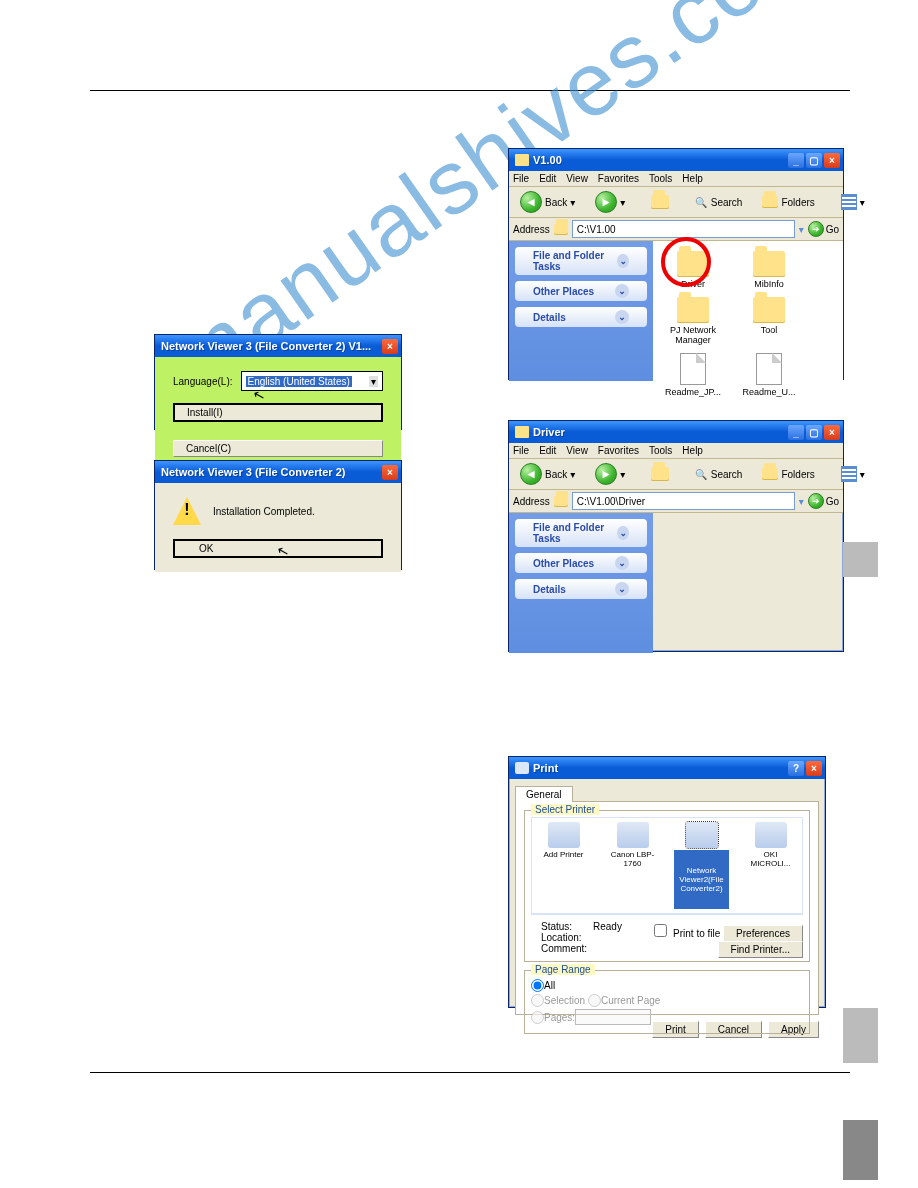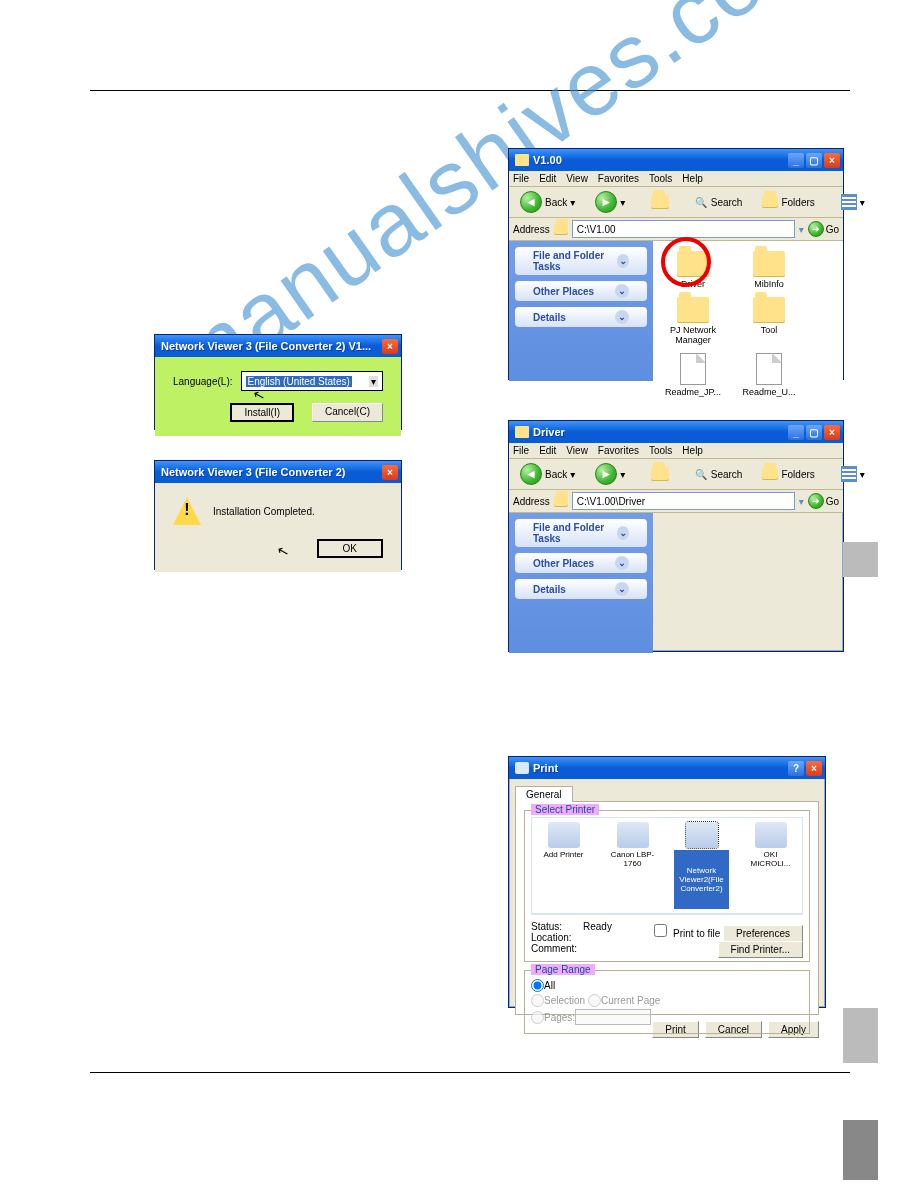--- a/index.html
+++ b/index.html
@@ -44,37 +44,37 @@
   .file-icon::after { content:''; position:absolute; right:-1px; top:-1px; border:5px solid transparent; border-left-color:#ccc; border-bottom-color:#ccc; }
   .setup-icon { width:32px; height:32px; background:linear-gradient(#8ab8ff,#3e7de0); border-radius:4px; display:flex; align-items:center; justify-content:center; color:#fff; font-size:8px; }
   .red-circle { position:absolute; width:42px; height:42px; border:4px solid #e00; border-radius:50%; pointer-events:none; }
 
   
   .dlg-body { padding:14px 18px; font-size:10px; }
   .field-row { display:flex; align-items:center; gap:8px; margin-bottom:12px; }
   .combo { border:1px solid #000; background:#fff; color:#000; font-size:10px; padding:1px 4px; height:16px; display:flex; align-items:center; justify-content:space-between; width:140px; }
   .combo .sel { background:#316ac5; color:#fff; padding:0 2px; }
   .btn { background:#ece9d8; border:1px solid #888; border-top-color:#fff; border-left-color:#fff; padding:2px 12px; font-size:10px; cursor:default; }
-  .btn-row { display:flex; gap:18px; justify-content:flex-end; }
+  .btn-row { display:flex; gap:18px; justify-content:flex-start;flex-direction:column; }
   .warn-ico { width:28px; height:28px; background:#ffd94a; clip-path:polygon(50% 0,100% 100%,0 100%); position:relative; margin-right:12px; }
   .warn-ico::after { content:'!'; position:absolute; left:0; right:0; top:4px; text-align:center; font-weight:bold; font-size:16px; color:#000; }
   .cursor { position:absolute; font-size:14px; color:#000; transform:rotate(-15deg); }
 
   
   .print-body { padding:6px; font-size:10px; }
   .tab { display:inline-block; background:#fff; border:1px solid #b8b098; border-bottom:none; padding:2px 10px; font-size:10px; position:relative; top:1px; }
   .tab-pane { border:1px solid #b8b098; background:#fff; padding:8px; }
   .grp { border:1px solid #b8b098; padding:6px; position:relative; margin-bottom:8px; }
-  .grp-title { position:absolute; top:-7px; left:6px; background:#f0abfc; padding:0 4px; font-size:10px; color:#1a4b9c; }
+  .grp-title { position:absolute; top:-7px; left:6px; background:#fef9c3; padding:0 4px; font-size:10px; color:#1a4b9c; }
   .printer-row { display:flex; gap:14px; padding:4px; border:1px solid #d8e4f5; border-bottom:2px solid #d8e4f5; }
   .printer { width:58px; display:flex; flex-direction:column; align-items:center; font-size:8px; text-align:center; gap:2px; }
   .printer .pico { width:32px; height:26px; background:linear-gradient(#dfe8f5,#b8ccec); border-radius:3px; position:relative; }
   .printer.sel .plabel { background:#316ac5; color:#fff; padding:16px 2px; }
   .stat-row { display:flex; margin-top:6px; }
-  .stat-left { flex:1; }
+  .stat-left { flex:1;margin-left:10px; }
   .stat-left div { display:flex; gap:6px; }
   .sl-label { width:46px; }
   .pr-lower { display:flex; gap:8px; }
   .radio { display:flex; align-items:center; margin:2px 0; }
   .radio input { margin:0; }
   .disabled { color:#999; }
   .spin { display:inline-flex; border:1px solid #888; }
   .spin input { width:28px; border:none; text-align:center; font-size:10px; height:14px; }
   .spin .ar { width:12px; background:#e0e0e0; display:flex; flex-direction:column; }
   .spin .ar span { flex:1; font-size:6px; text-align:center; line-height:7px; }

